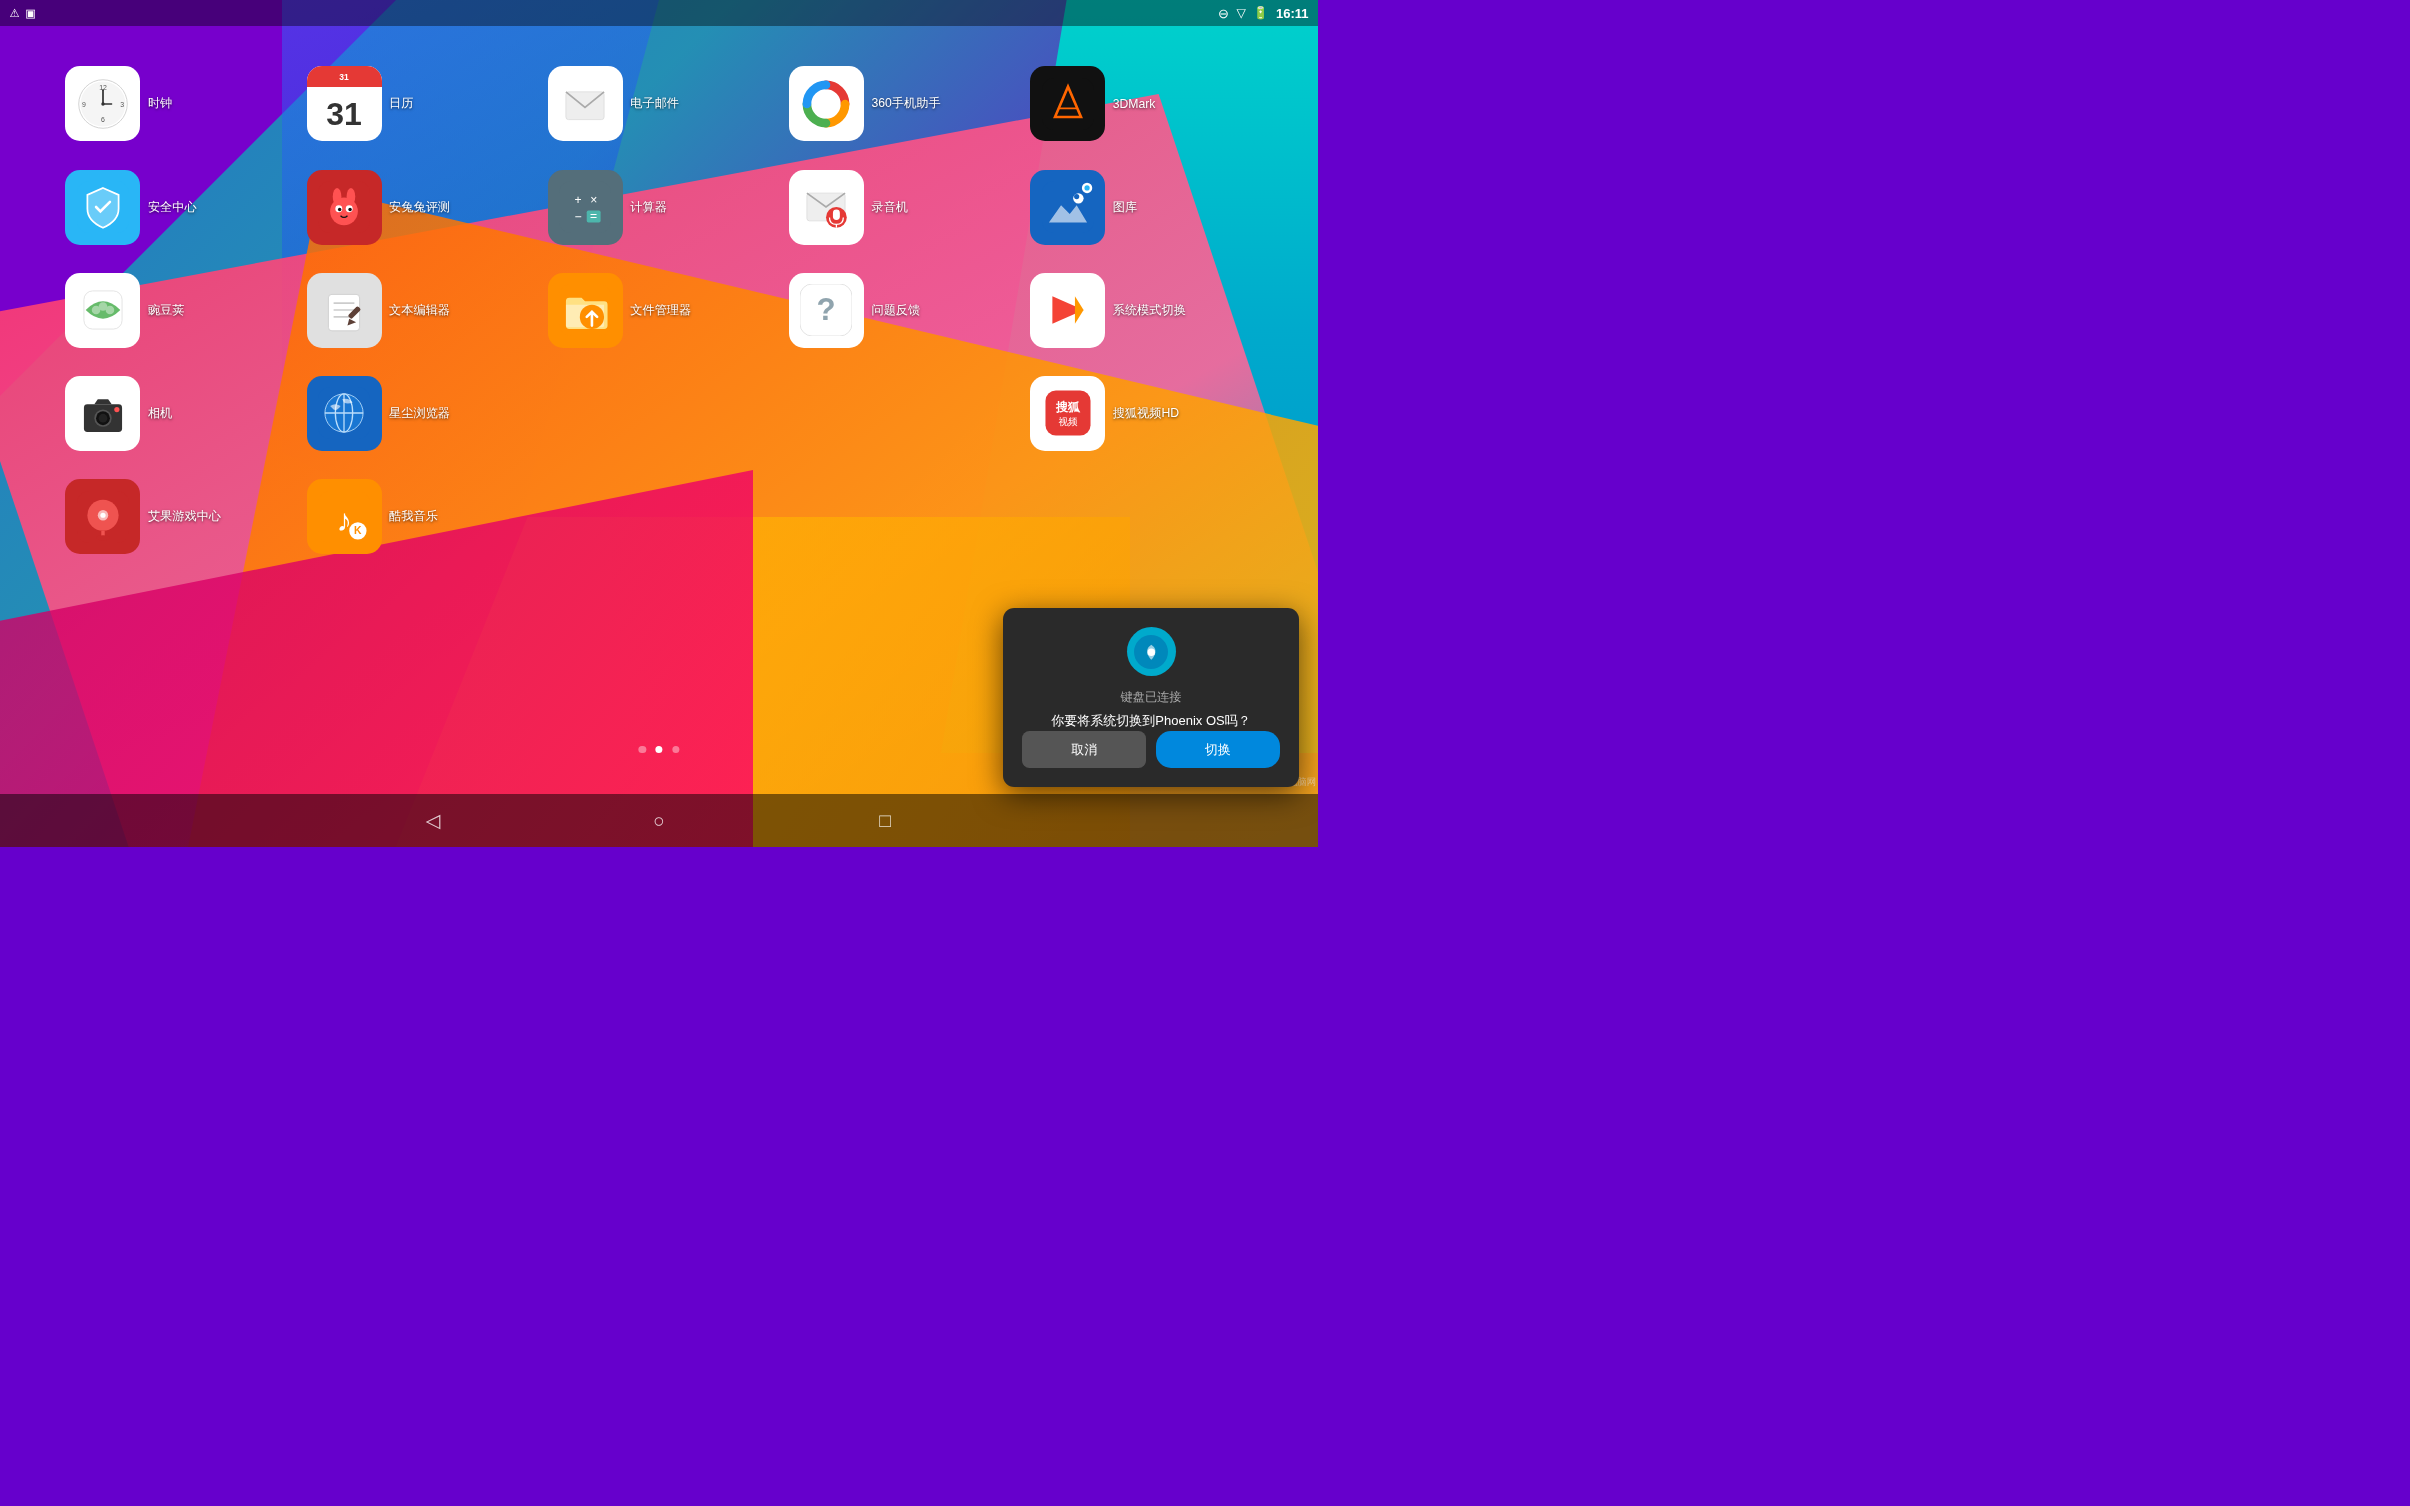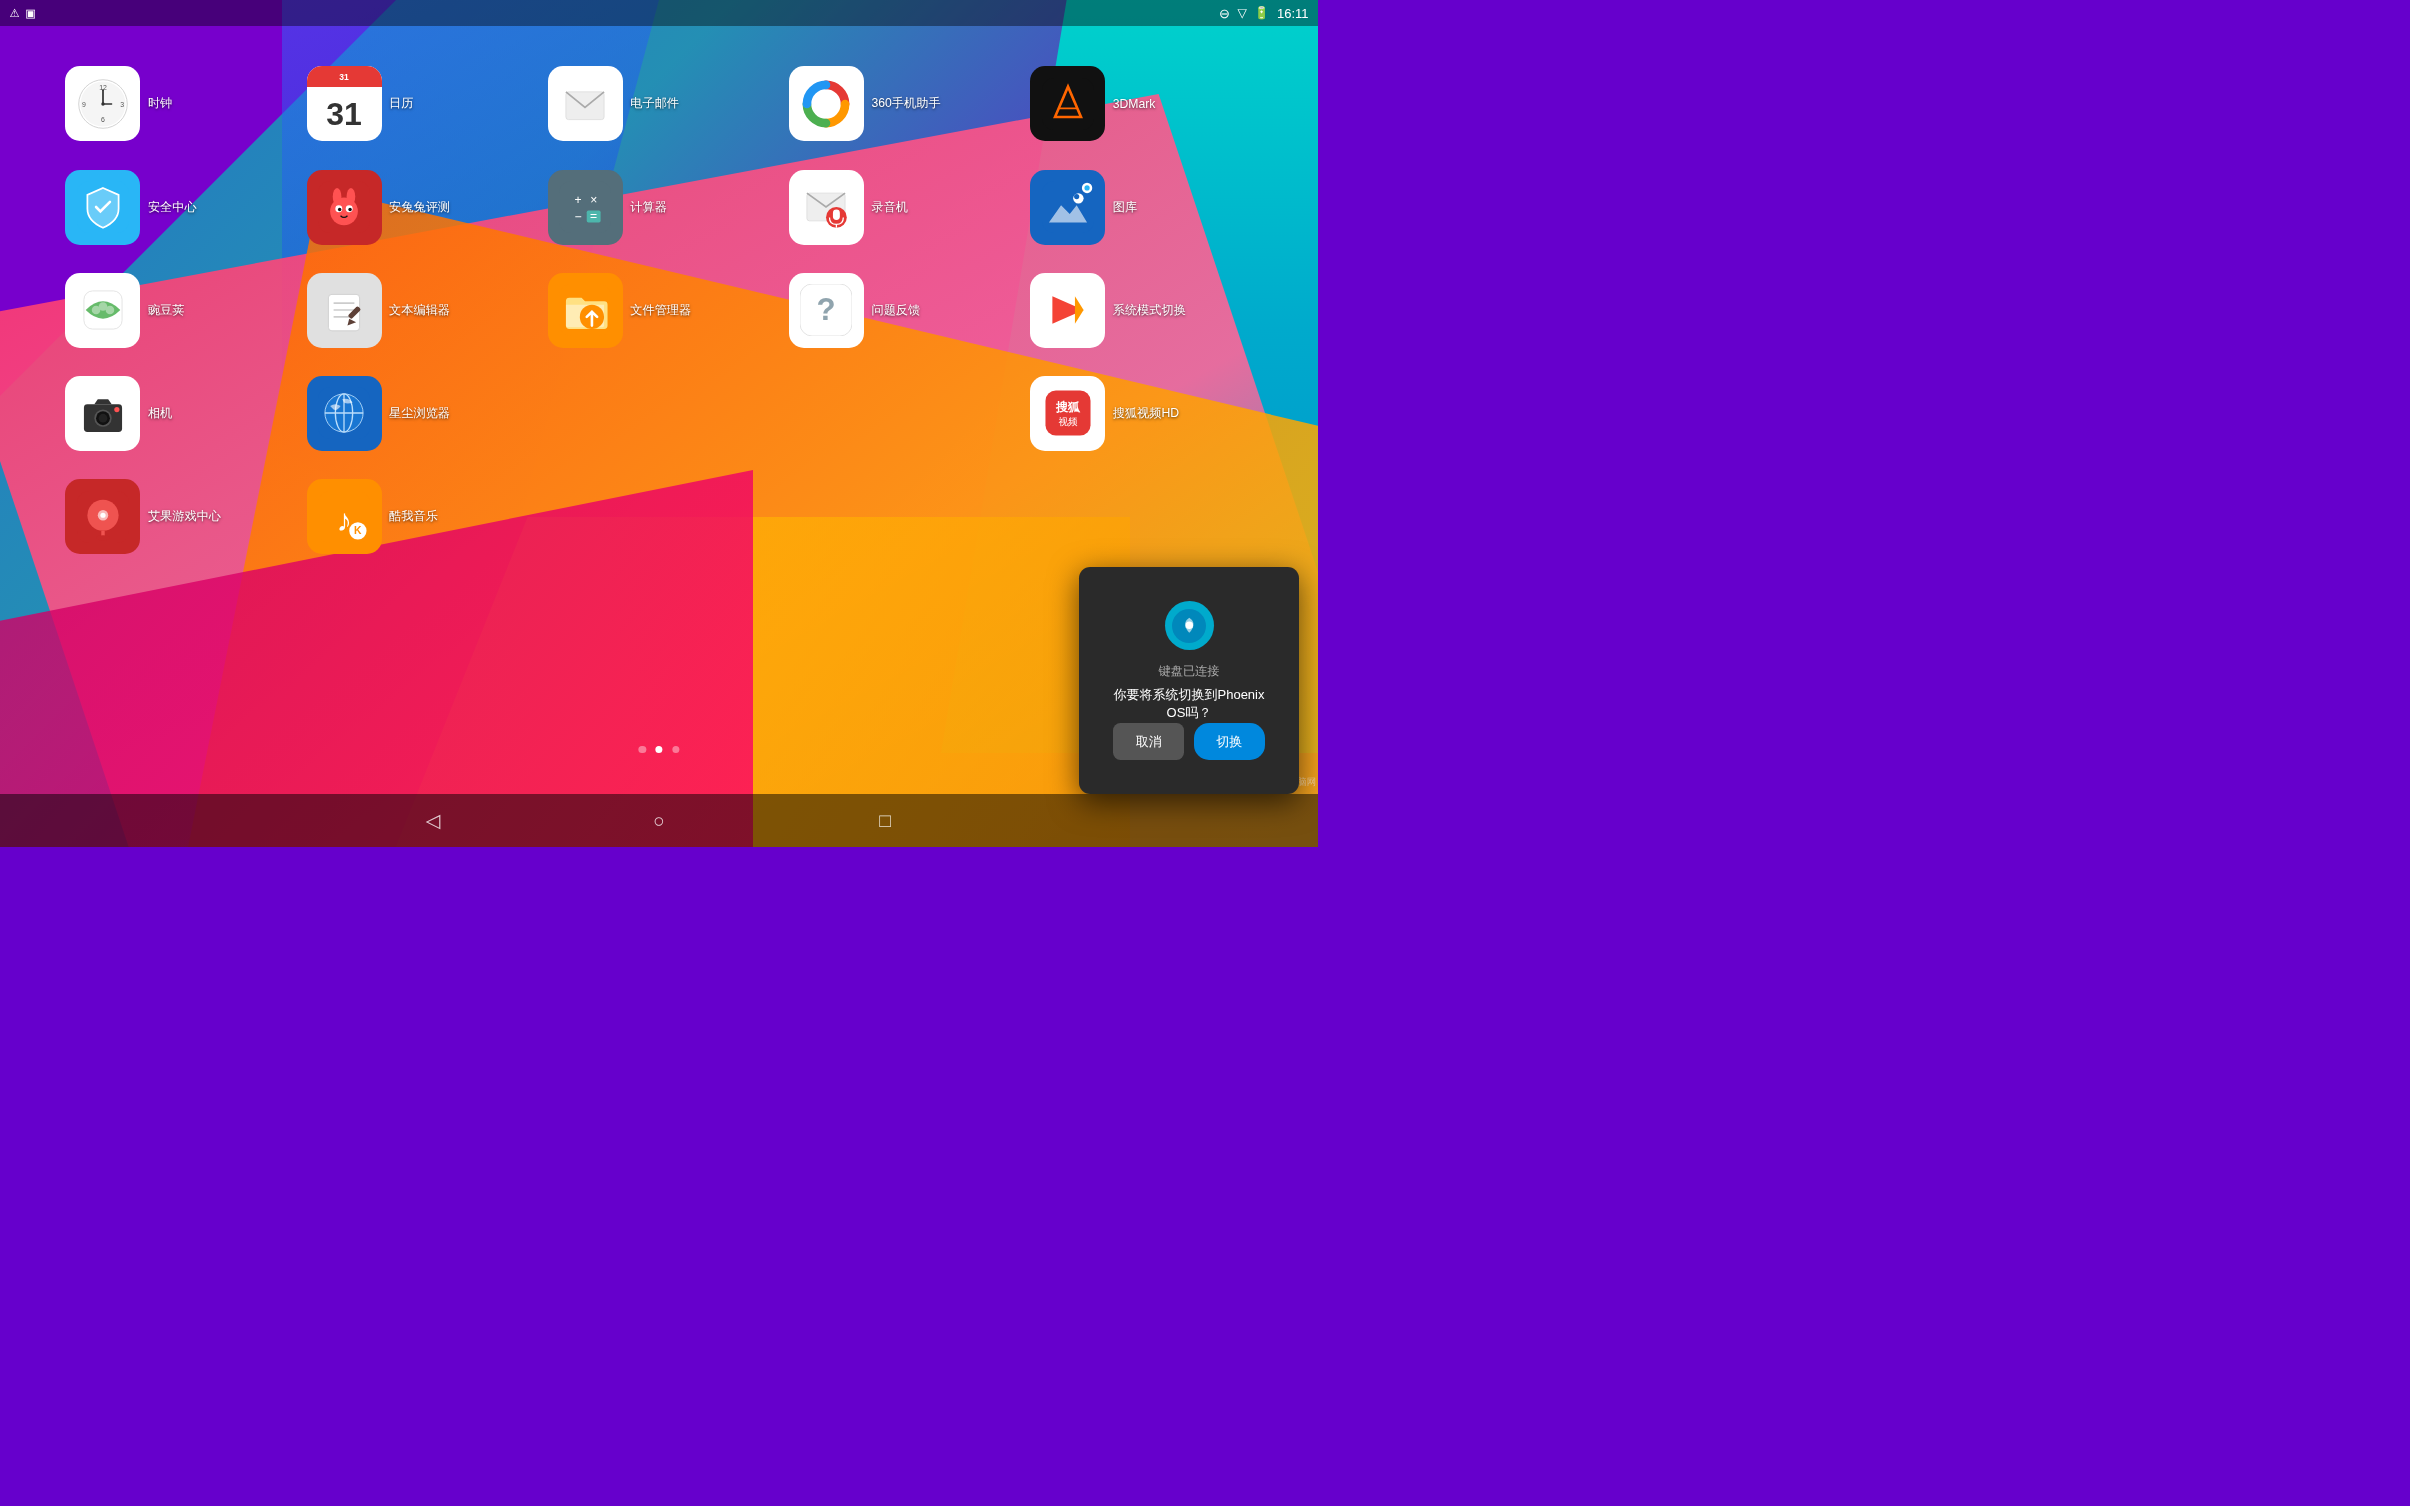--- a/index.html
+++ b/index.html
@@ -101,21 +101,21 @@
       color: white;
       font-size: 12.2px;
     }
     .status-icon {
       color: white;
       font-size: 11.3px;
     }
     .time-text {
       color: white;
       font-size: 13px;
-      font-weight: normal;
+      font-weight: bold;
       text-align: right;
     }
 
     
     .app-grid {
       position: absolute;
       top: 38px;
       left: 0; right: 0;
       padding: 19px 56px;
       display: grid;
@@ -320,26 +320,26 @@
       display: flex;
       align-items: center;
       justify-content: center;
       width: 38px;
       height: 38px;
     }
 
     
     .dialog {
       position: absolute;
-      bottom: 53px;
+      bottom: 60px;
       right: 19px;
-      width: 220px;
+      width: 296px;
       background: #2a2a2a;
       border-radius: 11.3px;
-      padding: 34px;
+      padding: 19px;
       z-index: 200;
       box-shadow: 0 7.5px 30px rgba(0,0,0,0.6);
     }
     .dialog-icon {
       width: 49px;
       height: 49px;
       border-radius: 50%;
       background: #00aacc;
       display: flex;
       align-items: center;

